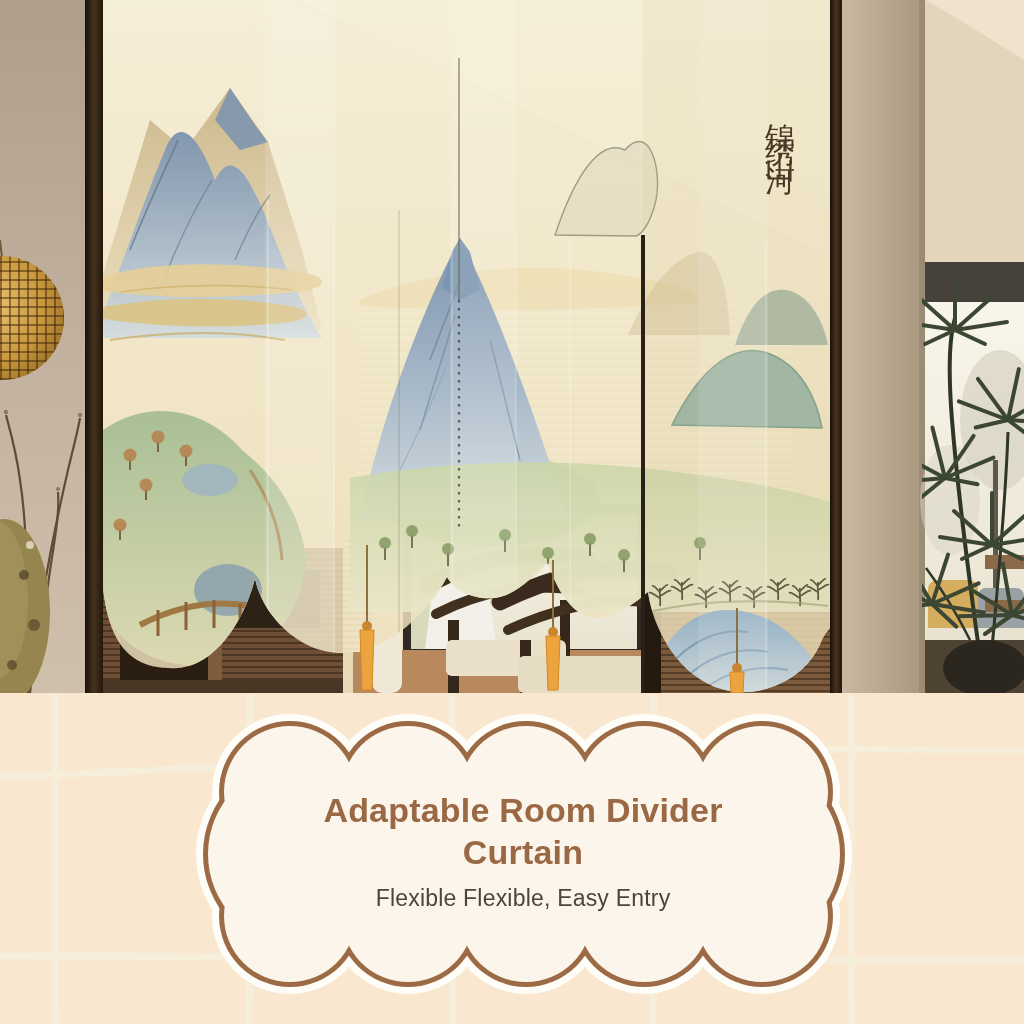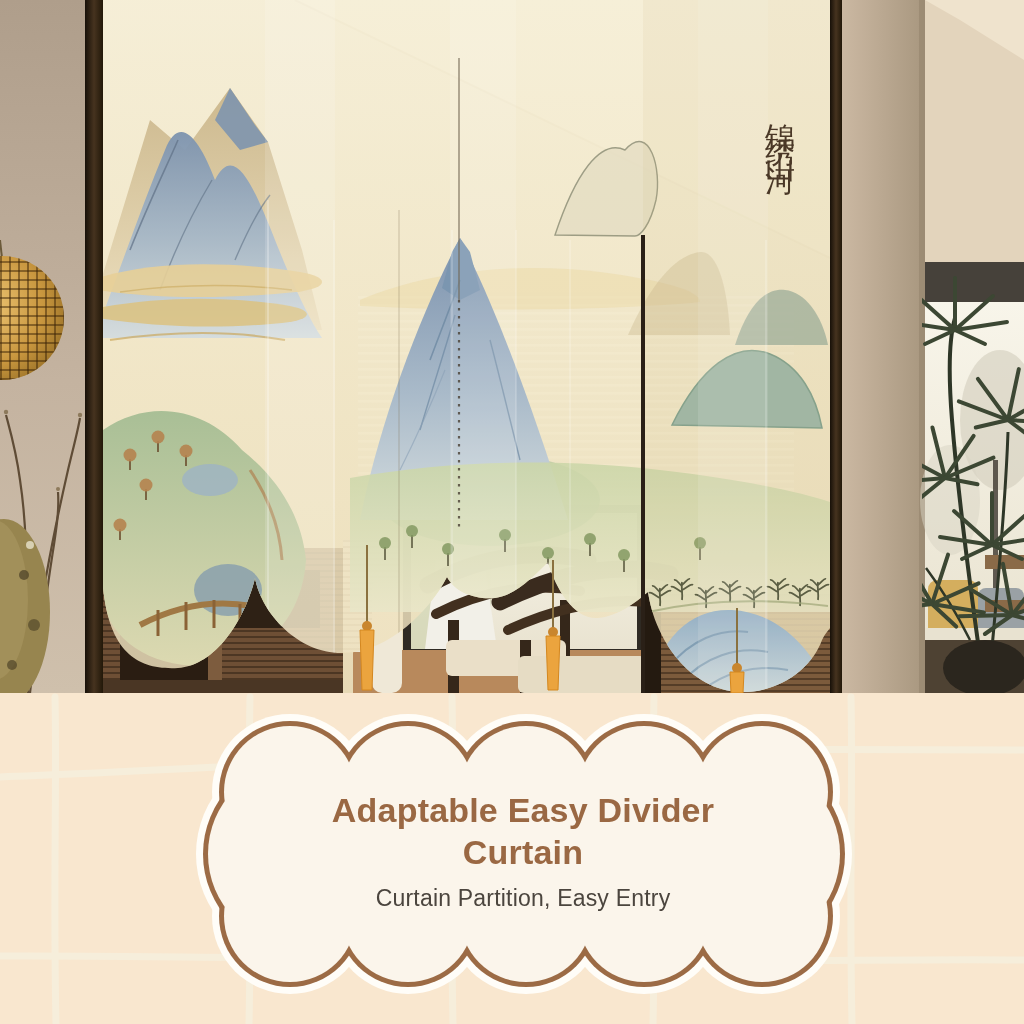--- a/index.html
+++ b/index.html
@@ -441,18 +441,18 @@
           <circle cx="408" cy="223" r="66"></circle>
           <circle cx="526" cy="223" r="66"></circle>
           <circle cx="644" cy="223" r="66"></circle>
           <circle cx="762" cy="223" r="66"></circle>
         <circle cx="300" cy="161" r="92"></circle>
           <circle cx="748" cy="161" r="92"></circle>
         <rect x="288" y="84" width="476" height="154"></rect>
       </g>
     </svg>
     <div class="bubble-text">
-      <div class="bubble-title">Adaptable Easy Divider Curtain</div>
-      <div class="bubble-subtitle">Curtain Partition, Easy Entry</div>
+      <div class="bubble-title">Adaptable Room Divider Curtain</div>
+      <div class="bubble-subtitle">Flexible Flexible, Easy Entry</div>
     </div>
   </div>
 
 </div>
 
 </body></html>

